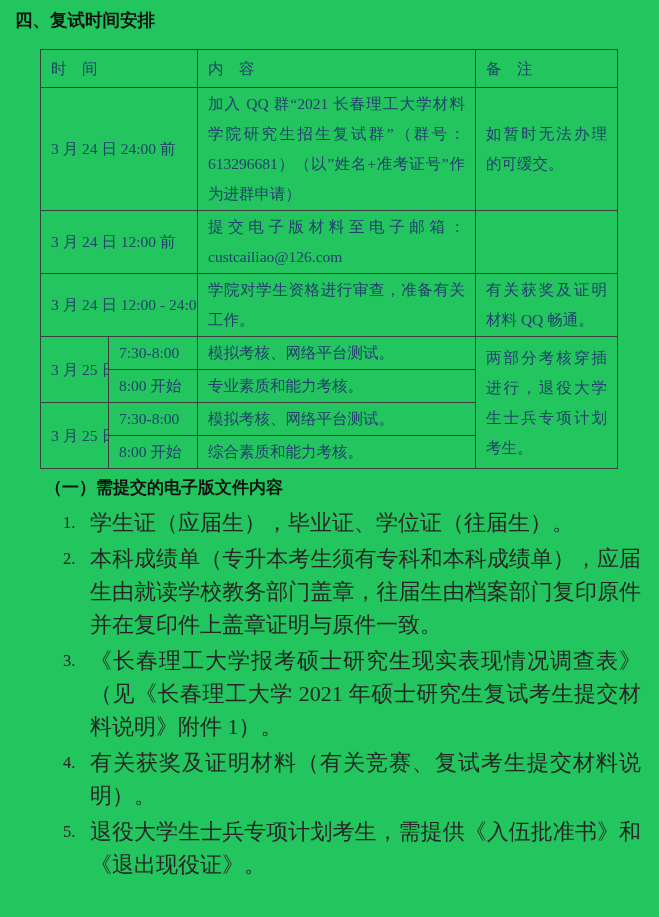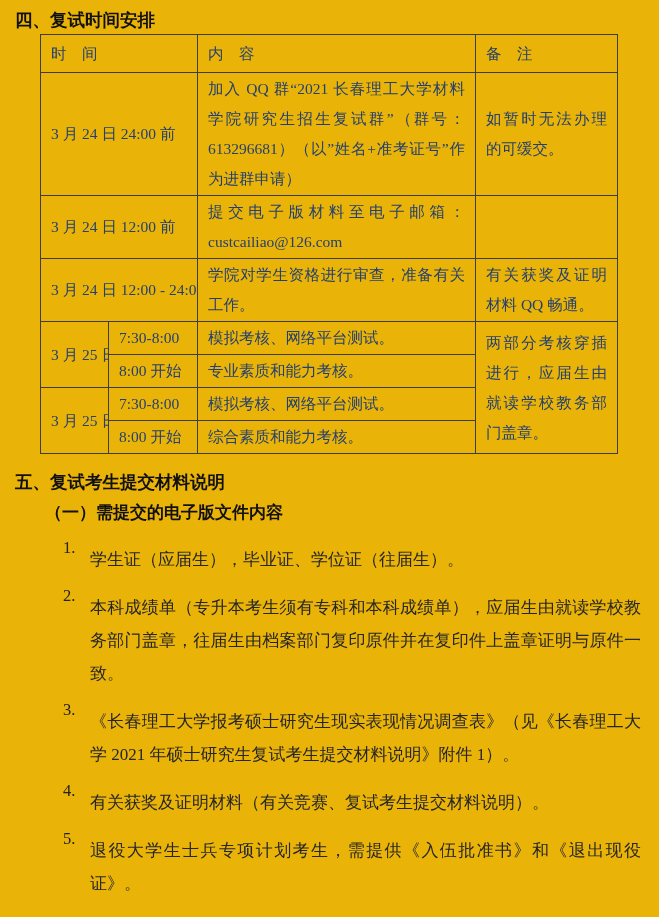--- a/index.html
+++ b/index.html
@@ -7,36 +7,36 @@
   body {
     width: 659px;
     height: 917px;
     font-family: "Liberation Serif", "DejaVu Serif", serif;
     color: #262626;
     overflow: hidden;
   }
   .page {
     width: 659px;
     height: 917px;
-    background: #eab308;
+    background: #22c55e;
     padding-top: 8px;
   }
   .h-sec {
     font-size: 17.5px;
     font-weight: bold;
     color: #111111;
     margin-left: 15px;
     line-height: 24px;
   }
   
   table.sched {
     border-collapse: collapse;
     table-layout: fixed;
     width: 577px;
-    margin: 2px 0 0 40px;
+    margin: 17px 0 0 40px;
     color: #24406e;
     font-size: 15.5px;
   }
   table.sched td {
     border: 1.5px solid #3d3d3d;
     vertical-align: middle;
     line-height: 30px;
     padding: 1px 10px;
     text-align: justify;
     text-justify: inter-character;
@@ -74,25 +74,24 @@
   .mat-list { margin: 2px 18px 0 63px; }
   .mat-item { display: flex; margin-bottom: 3px; }
   .mat-num {
     flex: 0 0 27px;
     font-size: 16.5px;
     line-height: 33px;
     color: #222222;
   }
   .mat-text {
     flex: 1;
-    font-size: 17px;
+    font-size: 22px;
     line-height: 33px;
     text-align: justify;
     text-justify: inter-ideograph;
-    margin-top: 12px;
   }
 </style>
 </head>
 <body>
 
 <div class="page">
 
   <div class="h-sec">四、复试时间安排</div>
 
   <table class="sched">
@@ -120,39 +119,38 @@
     </tr>
     <tr class="r3">
       <td colspan="2" class="time-cell">3 月 24 日 12:00 - 24:00</td>
       <td class="content-cell">学院对学生资格进行审查，准备有关工作。</td>
       <td class="note-cell">有关获奖及证明材料 QQ 畅通。</td>
     </tr>
     <tr class="slot-row">
       <td rowspan="2" class="date-cell">3 月 25 日</td>
       <td class="time-cell">7:30-8:00</td>
       <td class="slot-content">模拟考核、网络平台测试。</td>
-      <td rowspan="4" class="note-cell">两部分考核穿插进行，应届生由就读学校教务部门盖章。</td>
+      <td rowspan="4" class="note-cell">两部分考核穿插进行，退役大学生士兵专项计划考生。</td>
     </tr>
     <tr class="slot-row">
       <td class="time-cell">8:00 开始</td>
       <td class="slot-content">专业素质和能力考核。</td>
     </tr>
     <tr class="slot-row">
       <td rowspan="2" class="date-cell">3 月 25 日</td>
       <td class="time-cell">7:30-8:00</td>
       <td class="slot-content">模拟考核、网络平台测试。</td>
     </tr>
     <tr class="slot-row">
       <td class="time-cell">8:00 开始</td>
       <td class="slot-content">综合素质和能力考核。</td>
     </tr>
   </tbody>
     </table>
 
-  <div class="h-sec h-five">五、复试考生提交材料说明</div>
 
 
   <div class="sub-head">（一）需提交的电子版文件内容</div>
 
   <div class="mat-list">
     <div class="mat-item">
       <span class="mat-num">1.</span>
       <span class="mat-text">学生证（应届生），毕业证、学位证（往届生）。</span>
     </div>
     <div class="mat-item">

